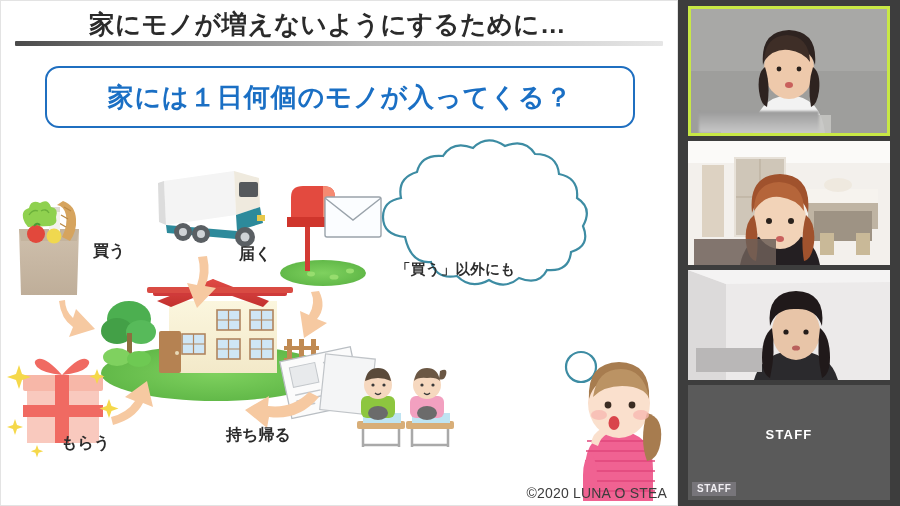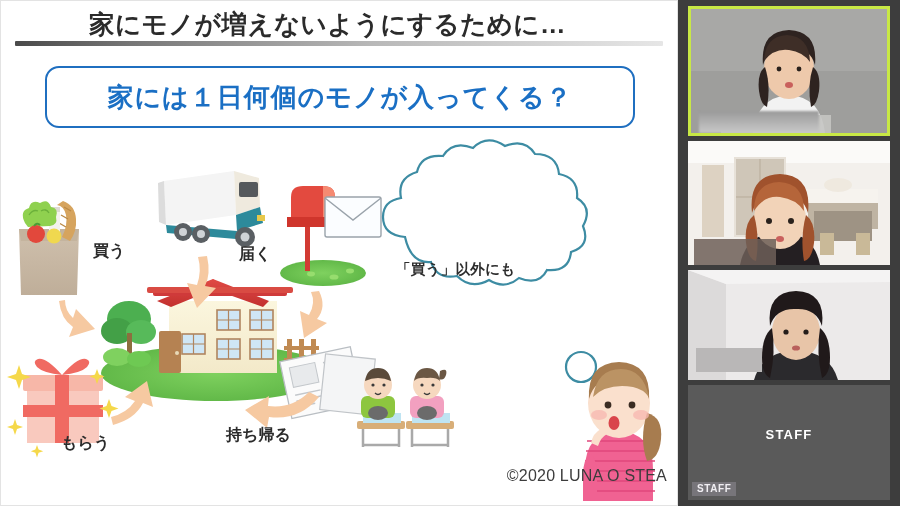--- a/index.html
+++ b/index.html
@@ -35,22 +35,22 @@
     border: 2.5px solid #1f6fc0; border-radius: 14px; background:#fff;
   }
   .qbox-text {
     position: absolute; inset: 0;
     display: flex; align-items: center; justify-content: center;
     font-size: 26px; font-weight: 700; color: #1a6fc4; letter-spacing: 1px;
     white-space: nowrap;
   }
 
   .copyright {
-    position: absolute; right: 10px; bottom: 20px;
-    font-size: 16px; color: #3c3c3c; letter-spacing: .2px;
+    position: absolute; right: 10px; bottom: 4px;
+    font-size: 14px; color: #3c3c3c; letter-spacing: .2px;
   }
 
   
   .cyc-label {
     position: absolute; font-size: 16px; font-weight: 700; color: #2b2b2b;
     white-space: nowrap;
   }
   .lab-kau     { left: 92px;  top: 240px; }
   .lab-todoku  { left: 238px; top: 243px; }
   .lab-morau   { left: 60px;  top: 432px; text-align: center; }

